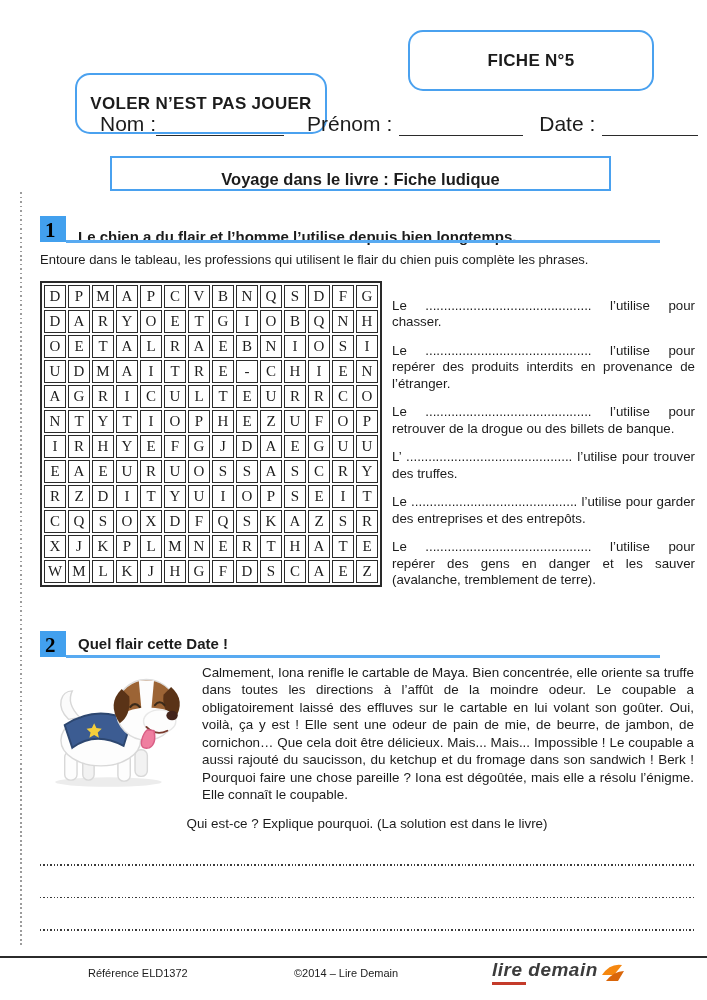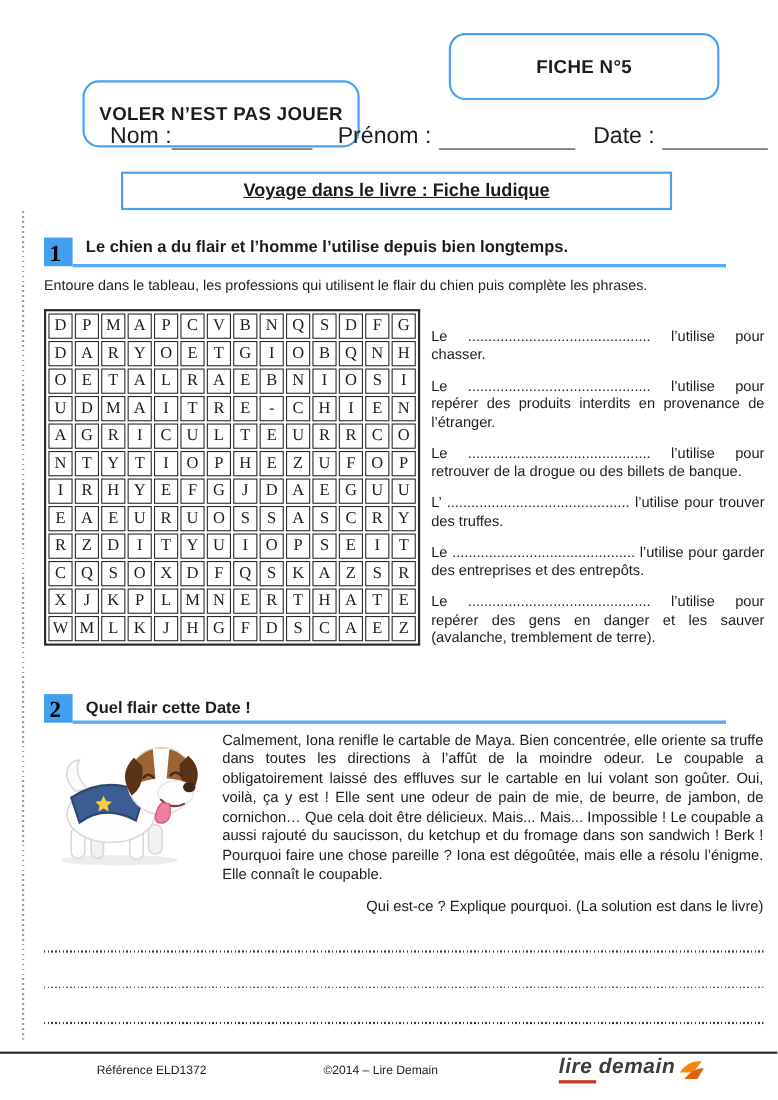--- a/index.html
+++ b/index.html
@@ -13,22 +13,22 @@
   .hbox-left{left:75px;top:30px;width:248px;height:57px;margin-top:43px;}
   .hbox-right{left:408px;top:30px;width:242px;height:57px;}
 
   
   .name-row{position:absolute;left:100px;top:112px;display:flex;align-items:flex-end;
             font-size:21px;white-space:nowrap;}
   .fill{display:inline-block;border-bottom:1.7px solid #2b2b2b;height:15px;}
 
   
   .titlebox{position:absolute;left:110px;top:156px;width:497px;height:31px;
-            border:2px solid #4aa1ef;display:flex;align-items:center;justify-content:center;
-            font-weight:bold;font-size:16.5px;text-decoration:underline;}
+            border:2px solid #4aa1ef;display:flex;align-items:flex-end;justify-content:center;
+            font-weight:bold;font-size:16.5px;}
 
   
   .vdots{position:absolute;left:20px;top:192px;width:2px;height:753px;
          background-image:repeating-linear-gradient(to bottom,#9c9c9c 0 1.5px,transparent 1.5px 4.5px);}
 
   
   .secnum{position:absolute;width:26px;height:26px;background:#42a0ee;color:#000;
           font-family:"Liberation Serif",serif;font-weight:bold;font-size:21px;line-height:1;
           display:flex;align-items:flex-end;box-sizing:border-box;padding:0 0 1px 5px;}
   .sechead{position:absolute;font-weight:bold;font-size:15px;white-space:nowrap;}
@@ -45,30 +45,30 @@
   
   .phrases{position:absolute;left:392px;top:286px;width:303px;font-size:13.3px;
            line-height:1.24;text-align:justify;}
   .phrases p{margin:12px 0 11px;}
 
   
   .sec2content{position:absolute;left:40px;top:664px;width:654px;font-size:13.4px;
                line-height:1.3;text-align:justify;}
   .sec2content p{margin:0 0 12px;}
   .dogwrap{float:left;width:152px;height:124px;margin:0 10px 2px 0;}
-  .question{text-align:right;margin-top:16px;}
+  .question{text-align:center;margin-top:16px;}
   .answer-lines{clear:both;}
   .dotline{height:1.8px;margin-top:31px;
            background-image:repeating-linear-gradient(to right,#3a3a3a 0 1.3px,transparent 1.3px 3.4px);}
 
   
   .footer-line{position:absolute;left:0;top:956px;width:707px;height:2px;background:#2b2b2b;}
   .ref{position:absolute;left:88px;top:967px;font-size:11px;}
   .copy{position:absolute;left:294px;top:967px;font-size:11px;}
-  .logo{position:absolute;left:492px;top:959px;display:flex;align-items:flex-start;margin-left:16px;}
+  .logo{position:absolute;left:492px;top:959px;display:flex;align-items:flex-start;}
   .logo-text{font-style:italic;font-weight:bold;font-size:19px;color:#3c3c3c;letter-spacing:.5px;}
   .logo-sub{width:34px;height:3px;background:#c43b2a;margin-top:1px;}
 </style>
 </head>
 <body>
 
 <div class="page">
 
   <div class="hbox hbox-left">
     <span>VOLER N’EST PAS JOUER</span>
@@ -92,21 +92,21 @@
 
   <div class="titlebox">
     <span>Voyage dans le livre : Fiche ludique</span>
   </div>
 
   <div class="vdots"></div>
 
   <div class="secnum" style="left:40px;top:216px;">
     <span>1</span>
   </div>
-  <div class="sechead" style="left:78px;top:216px;">Le chien a du flair et l’homme l’utilise depuis bien longtemps.</div>
+  <div class="sechead" style="left:78px;top:228px;">Le chien a du flair et l’homme l’utilise depuis bien longtemps.</div>
   <div class="secrule" style="left:66px;top:240px;width:594px;"></div>
   <div class="instruction">Entoure dans le tableau, les professions qui utilisent le flair du chien puis complète les phrases.</div>
 
   <table class="grid">
       <tbody>
         <tr>
           <td>D</td>
           <td>P</td>
           <td>M</td>
           <td>A</td>

